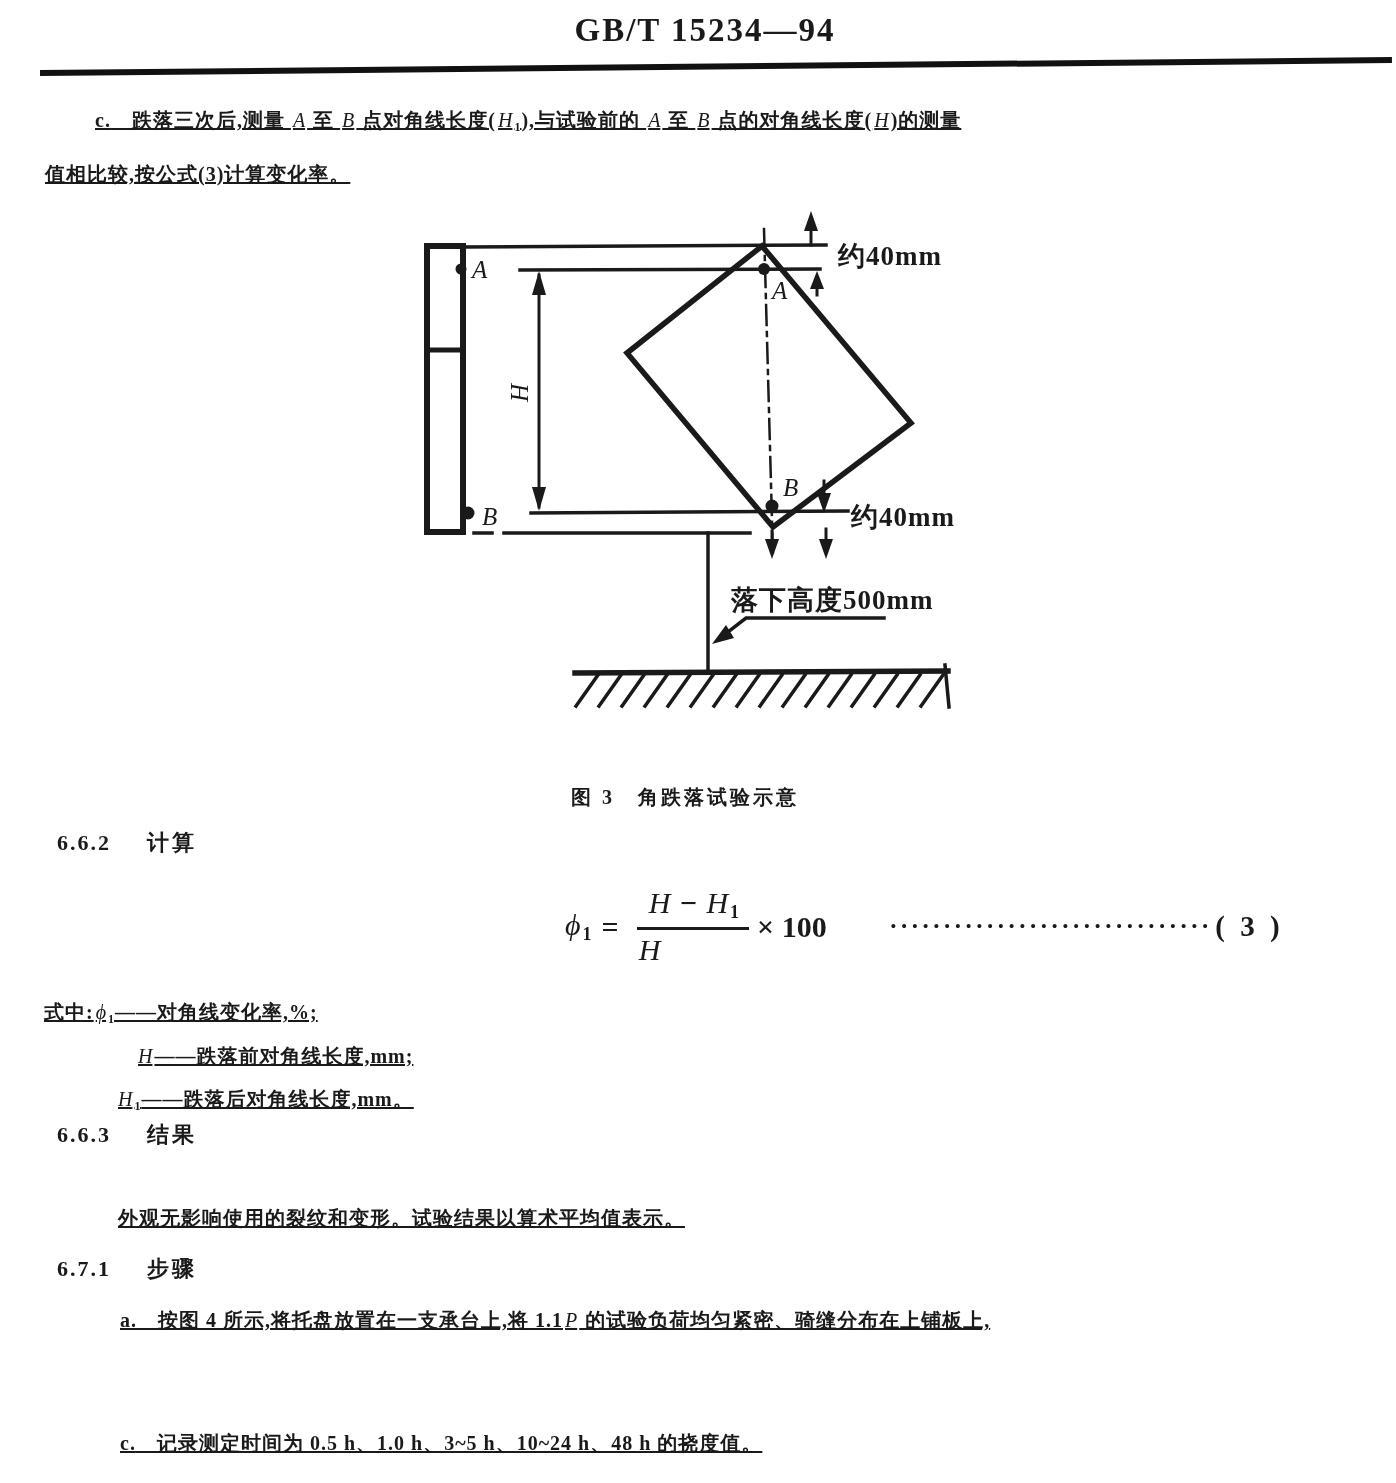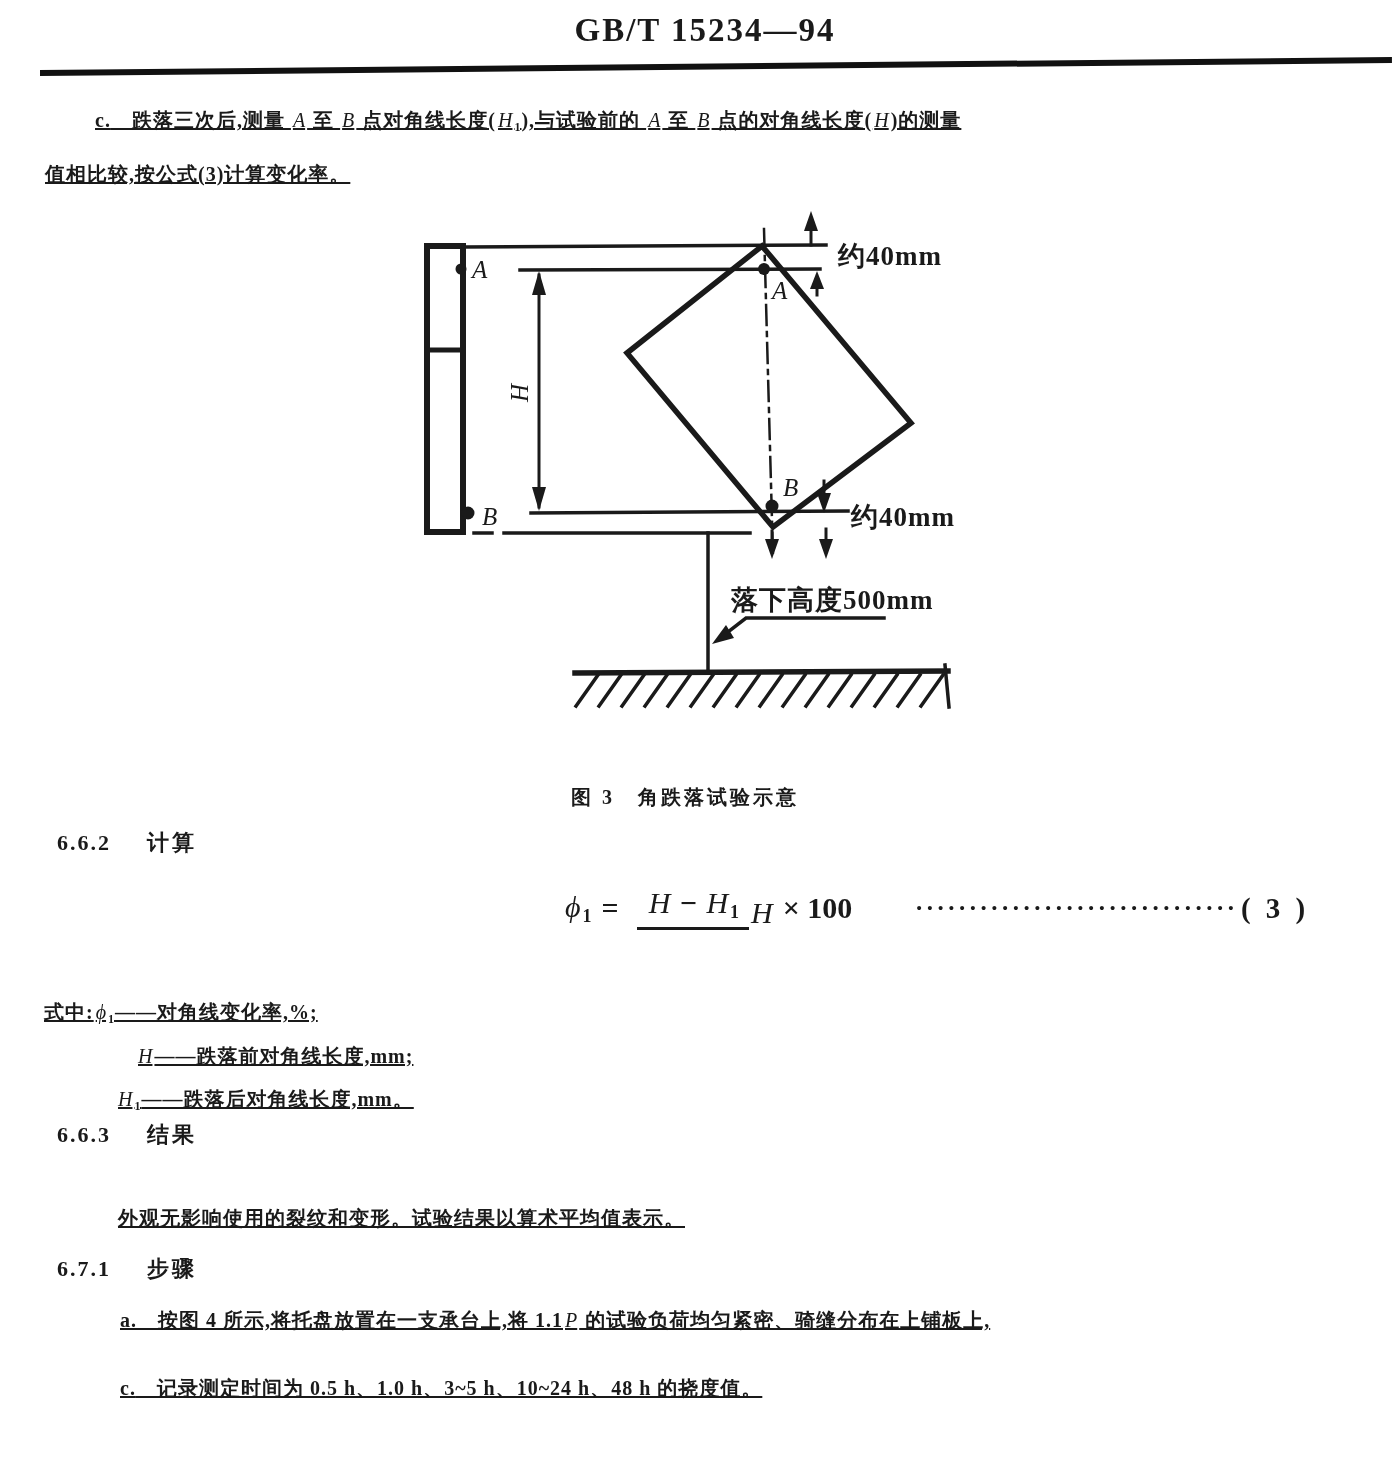--- a/index.html
+++ b/index.html
@@ -15,21 +15,21 @@
   .heading .htitle{margin-left:36px;letter-spacing:3px;}
   .seg-b{font-weight:bold;}
   .seg-i{font-style:italic;font-weight:500;letter-spacing:0;padding:0 2px;}
   .seg-sub{font-size:0.6em;vertical-align:-0.3em;font-weight:600;}
   .seg-n{}
   .caption{position:absolute;left:552px;top:784px;font-size:20px;font-weight:bold;
            letter-spacing:3px;white-space:nowrap;margin-left:19px;}
   .formula{position:absolute;left:563px;top:886px;display:flex;align-items:center;
            font-size:30px;font-weight:600;white-space:nowrap;}
   .formula .eq{margin:0 10px;}
-  .frac{display:inline-flex;flex-direction:row;align-items:flex-end;margin:0 8px;}
+  .frac{display:inline-flex;flex-direction:column;align-items:flex-start;margin:0 8px;}
   .frac .num{padding:0 10px 4px;border-bottom:3px solid #1a1a1a;}
   .frac .den{padding-top:3px;}
   .leader{margin-left:64px;font-size:15px;letter-spacing:5.5px;font-weight:bold;}
   .fnum{margin-left:2px;font-size:29px;letter-spacing:4px;}
   .fig{position:absolute;left:0;top:195px;}
   .fig .st{stroke:#1a1a1a;fill:none;stroke-linecap:square;}
   .fig .fl{fill:#1a1a1a;stroke:none;}
   .fig text{fill:#1a1a1a;font-family:"Liberation Serif","DejaVu Serif",serif;font-weight:600;}
   .fig .lbl-i{font-style:italic;font-weight:500;font-size:25px;}
   .fig .lbl-cjk{font-size:27px;letter-spacing:1px;}
@@ -137,15 +137,15 @@
     <span class="hnum">6.6.3</span><span class="htitle">结果</span>
   </div>
   <div class="tline" style="left:118px;top:1171px;margin-top:23px;"><span class="seg-n">外观无影响使用的裂纹和变形。试验结果以算术平均值表示。</span></div>
 
 
   <div class="heading" style="left:57px;top:1254px;">
     <span class="hnum">6.7.1</span><span class="htitle">步骤</span>
   </div>
 
   <div class="tline" style="left:120px;top:1296px;"><span class="seg-b">a.</span><span class="seg-n">　按图 4 所示,将托盘放置在一支承台上,将 1.1</span><span class="seg-i">P</span><span class="seg-n"> 的试验负荷均匀紧密、骑缝分布在上铺板上,</span></div>
-  <div class="tline" style="left:120px;top:1364px;"><span class="seg-b">c.</span><span class="seg-n">　记录测定时间为 0.5 h、1.0 h、3~5 h、10~24 h、48 h 的挠度值。</span></div>
+  <div class="tline" style="left:120px;top:1419px;"><span class="seg-b">c.</span><span class="seg-n">　记录测定时间为 0.5 h、1.0 h、3~5 h、10~24 h、48 h 的挠度值。</span></div>
 
 </div>
 
 </body></html>

